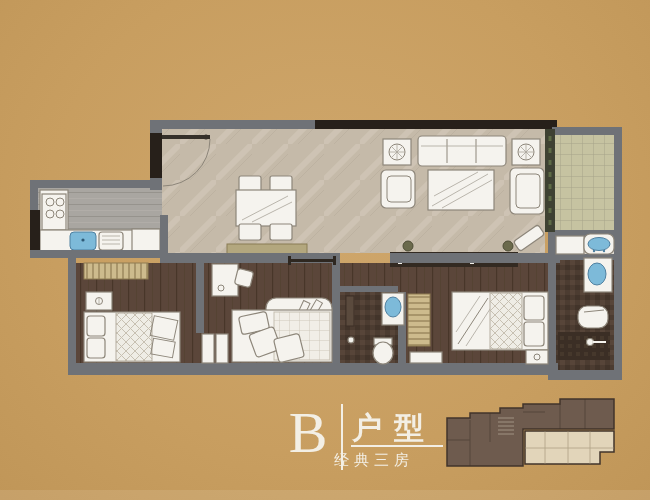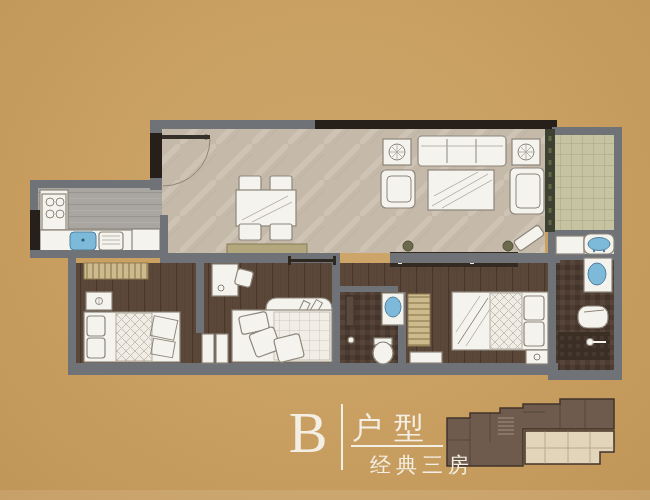--- a/index.html
+++ b/index.html
@@ -10,24 +10,24 @@
          background:rgba(255,255,255,.10);pointer-events:none;}
   svg{position:absolute;left:0;top:0;}
   .w  {fill:#6f7277;}
   .wd {fill:#27201a;}
   .furn{fill:#f5f3ee;stroke:#8d867a;stroke-width:1.2;}
   .ln {stroke:#8d867a;fill:none;stroke-width:1;}
   .thin{stroke:#aaa49a;fill:none;stroke-width:0.8;}
   .unit-letter{position:absolute;left:278px;top:398px;width:60px;height:70px;
       font-family:"Liberation Serif",serif;font-size:58px;line-height:70px;text-align:center;color:#f3efe5;}
   .v-rule{position:absolute;left:341px;top:404px;width:2px;height:66px;background:#f3efe5;}
-  .type-label{position:absolute;left:352px;top:408px;font-size:30px;font-weight:normal;
+  .type-label{position:absolute;left:352px;top:408px;font-size:30px;font-weight:bold;
       letter-spacing:12px;color:#f3efe5;font-family:"Liberation Sans",sans-serif;}
   .h-rule{position:absolute;left:351px;top:445px;width:92px;height:2px;background:#f3efe5;}
-  .subtitle{position:absolute;left:370px;top:451px;font-size:21px;letter-spacing:5px;color:#f3efe5;}
+  .subtitle{position:absolute;left:334px;top:451px;font-size:15px;letter-spacing:5px;color:#f3efe5;}
 </style>
 </head>
 <body>
 
 <div class="stage">
 
 <svg width="650" height="500" viewBox="0 0 650 500">
   <defs>
     <pattern id="pWood" width="16" height="16" patternUnits="userSpaceOnUse">
       <rect width="16" height="16" fill="#5b463a"></rect>

